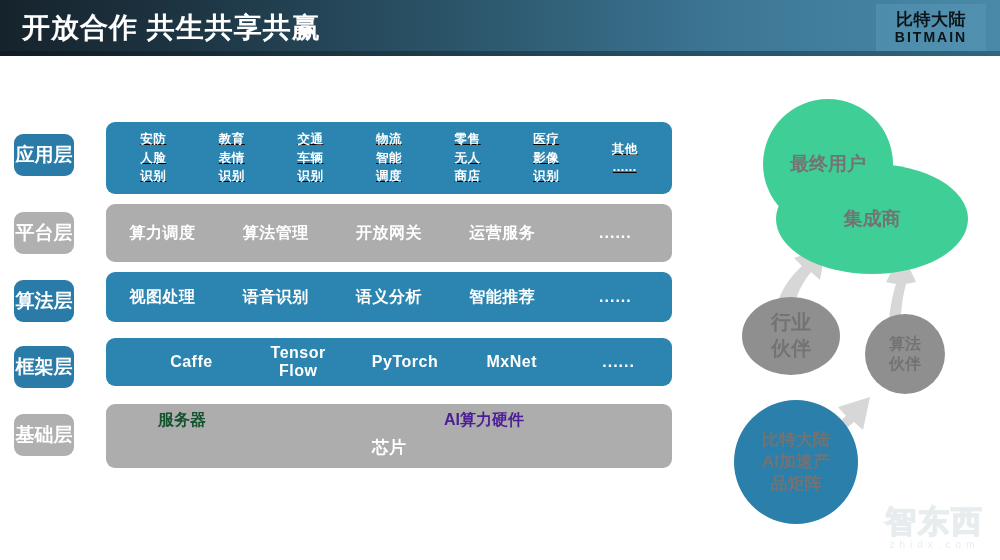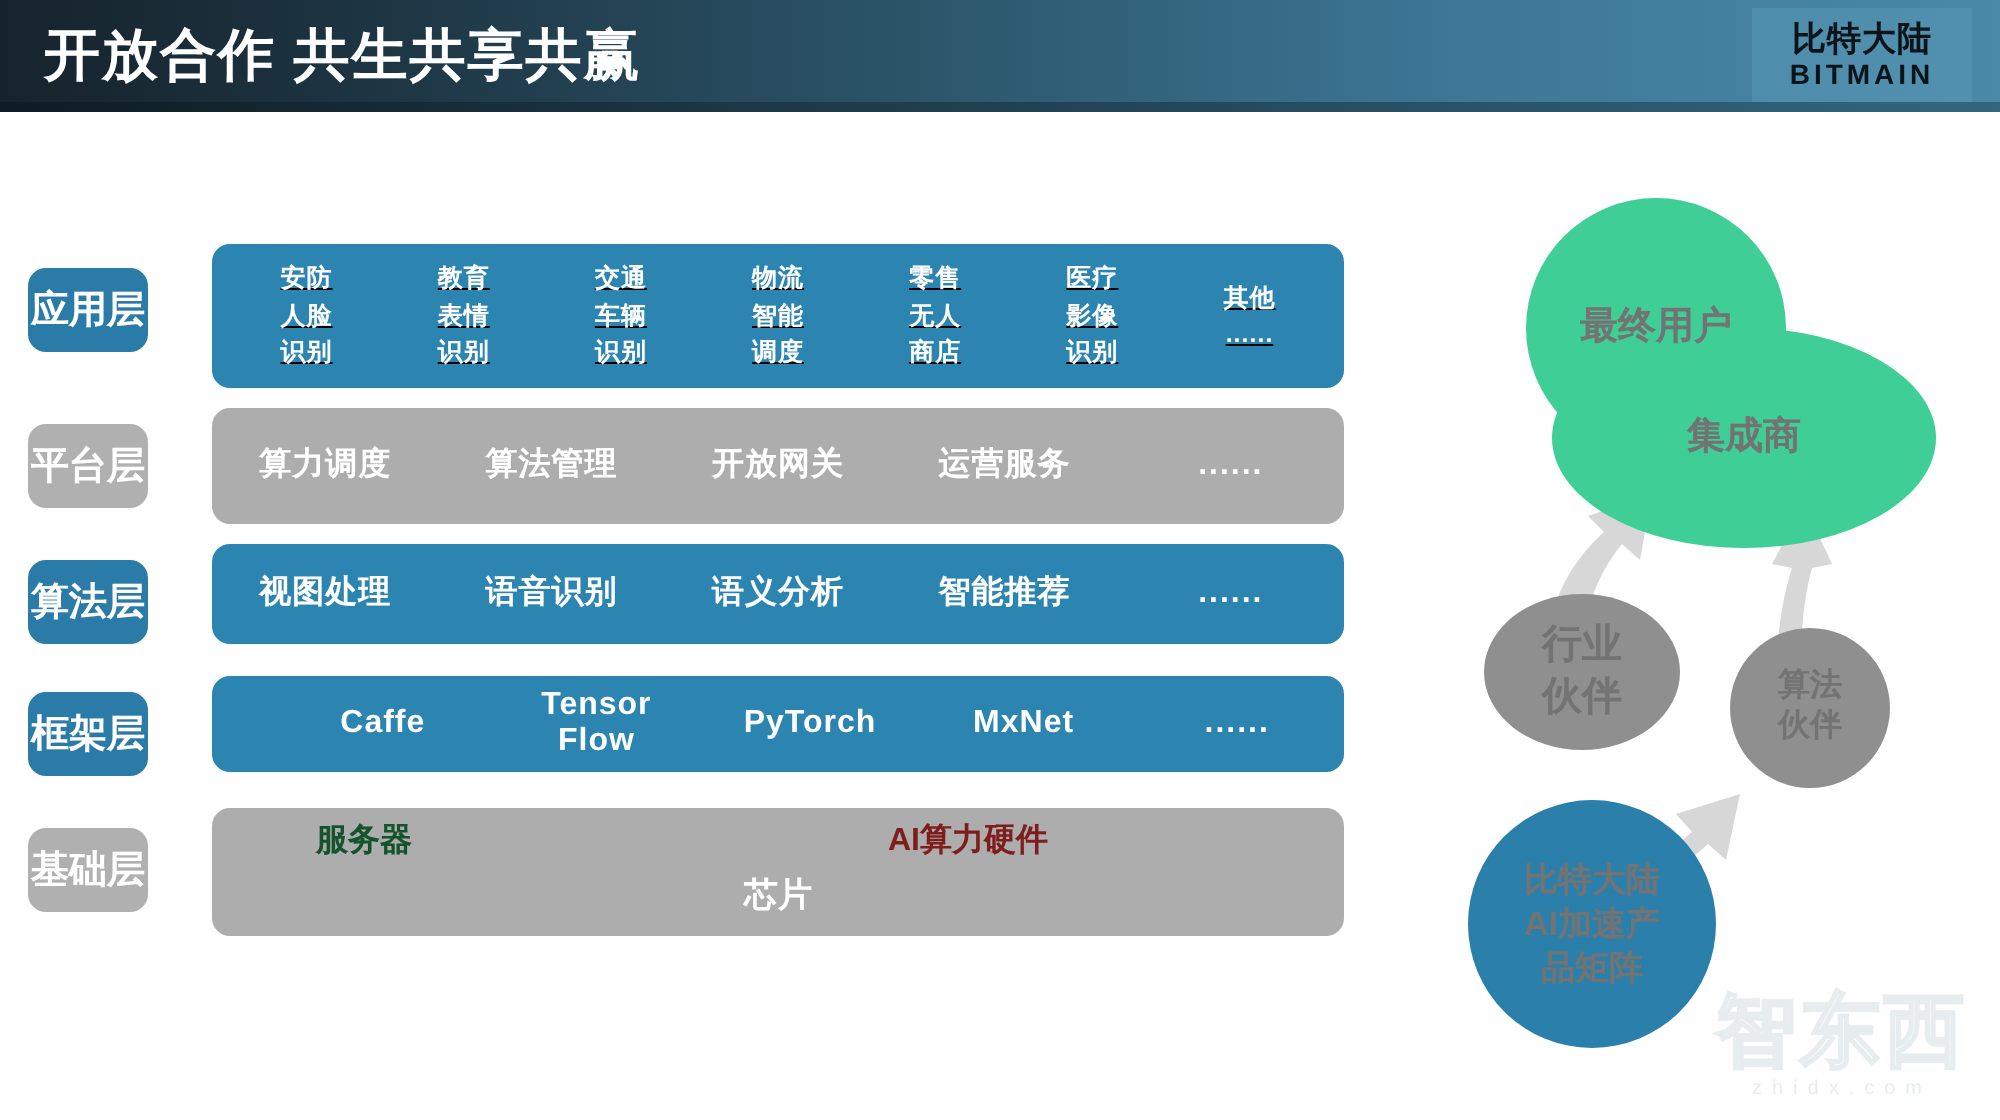--- a/index.html
+++ b/index.html
@@ -75,21 +75,21 @@
   .fw-row  { top:282px; height:48px;padding-left:32px; }
 
   
   .base-row{ top:348px; height:64px; position:absolute; }
   .base-row .b-srv{
     position:absolute; left:52px; top:6px;
     color:#14532d; font-size:16px; font-weight:bold;
   }
   .base-row .b-ai{
     position:absolute; left:338px; top:6px;
-    color:#7f1d1d; font-size:16px; font-weight:bold;
+    color:#4c1d95; font-size:16px; font-weight:bold;
   }
   .base-row .b-chip{
     position:absolute; left:0; right:0; top:32px; text-align:center;
     color:#fff; font-size:17px; font-weight:bold;
   }
 
   
   .diagram{ position:absolute; left:700px; top:56px; width:300px; height:504px; }
   .diagram svg{ position:absolute; left:0; top:0; }
   .d-label{
@@ -101,21 +101,21 @@
   #lbl-industry { left:91px;  top:280px; font-size:20px; transform:translate(-50%,-50%); }
   #lbl-algo     { left:205px; top:298px; font-size:16px; transform:translate(-50%,-50%); }
   #lbl-bitmain  { left:96px;  top:406px; font-size:17px; transform:translate(-50%,-50%); }
 
   
   .watermark{
     position:absolute; right:16px; bottom:10px;
     opacity:.30; pointer-events:none;
   }
   .wm-text{
-    font-size:40px; font-weight:bold; color:#ffffff; letter-spacing:2px;
+    font-size:31px; font-weight:bold; color:#ffffff; letter-spacing:2px;
     text-shadow:0 0 1px rgba(120,140,150,.9);
     text-align:right;
     -webkit-text-stroke:1.3px rgba(175,192,200,.95);
   }
   .wm-sub{
     font-size:10px; color:rgba(175,192,200,.95); letter-spacing:5px;
     text-align:center; margin-top:-4px;
   }
 </style>
 </head>

